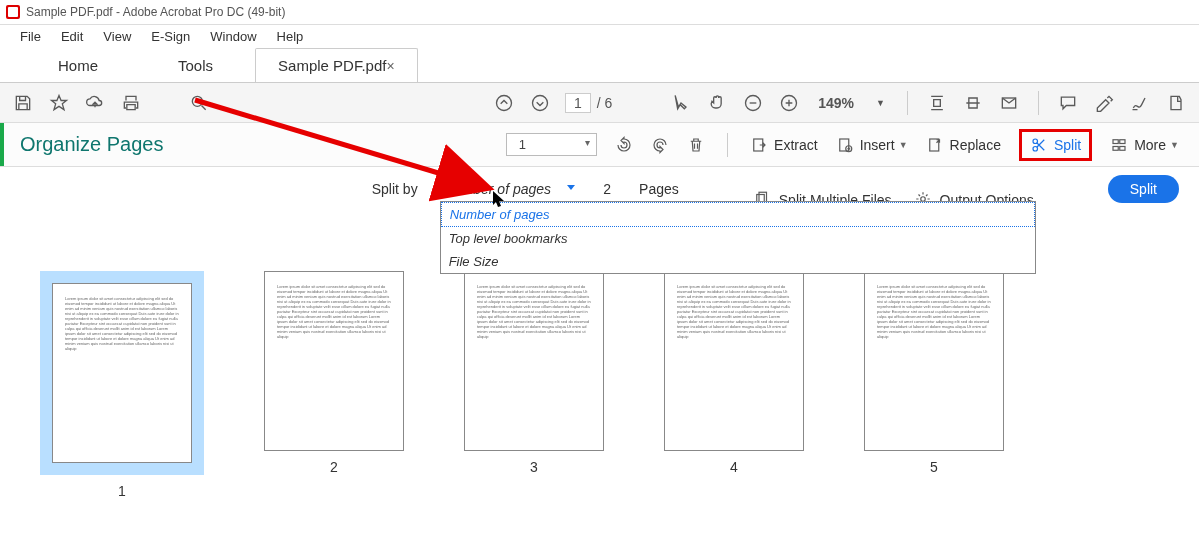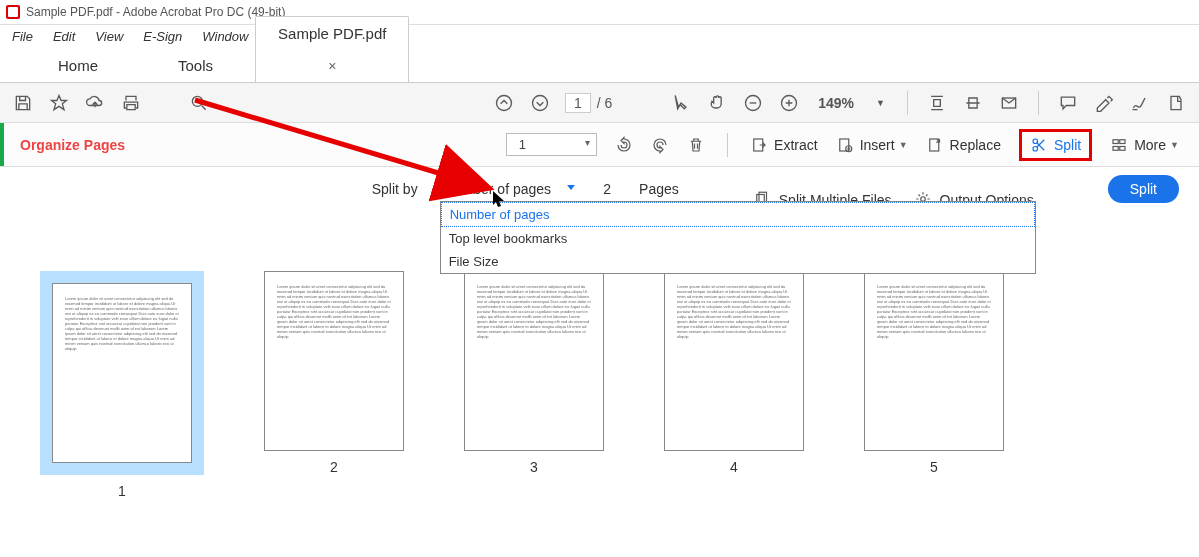--- a/index.html
+++ b/index.html
@@ -1,49 +1,49 @@
 <!DOCTYPE html>
 <html><head>
 <meta charset="utf-8">
 <style>
 * { box-sizing: border-box; margin: 0; padding: 0; font-family: "Segoe UI", Arial, sans-serif; }
 body { background: #fff; font-size: 13px; color: #333; width: 1199px; }
 .titlebar { display: flex; align-items: center; height: 25px; padding: 0 6px; border-bottom: 1px solid #ddd; background: #fff; }
 .titlebar-icon { width: 14px; height: 14px; background: #d00; border-radius: 2px; margin-right: 6px; position: relative; }
 .titlebar-icon::after { content: ""; position: absolute; left: 2px; top: 2px; width: 10px; height: 10px; background: #fff; border-radius: 1px; }
 .titlebar-text { font-size: 12px; color: #555; }
-.menubar { display: flex; align-items: center; height: 22px; padding: 0 4px; gap: 4px; background: #fff; font-style: italic; }
+.menubar { display: flex; align-items: center; height: 22px; padding: 0 12px; gap: 4px; background: #fff; }
 .menubar span { font-size: 13px; color: #333; padding: 2px 8px; cursor: default; }
 .tabbar { display: flex; align-items: flex-end; height: 36px; background: #fff; border-bottom: 1px solid #ccc; }
 .tab { padding: 8px 22px; font-size: 15px; color: #333; cursor: default; position: relative; margin-left: 36px; }
-.tab.doc { background: #fff; border: 1px solid #ccc; border-bottom: none; border-top-left-radius: 2px; border-top-right-radius: 2px; margin-left: 20px; display:flex; align-items:center; gap:16px;flex-direction:column;}
+.tab.doc { background: #fff; border: 1px solid #ccc; border-bottom: none; border-top-left-radius: 2px; border-top-right-radius: 2px; margin-left: 20px; display:flex; align-items:center; }
 .tab-close { color: #666; font-size: 14px; }
 .toolbar { display: flex; align-items: center; height: 40px; background: #f5f5f5; padding: 0 12px; gap: 14px; border-bottom: 1px solid #ddd; }
 .ticon { width: 22px; height: 22px; color: #5a5a5a; display:flex; align-items:center; justify-content:center; }
 .ticon svg { width: 20px; height: 20px; stroke: #5a5a5a; fill: none; stroke-width: 1.6; }
 .page-count { font-size: 14px; color: #555; display:flex; align-items:center; gap:6px;}
 .page-count .cur { border: 1px solid #ccc; padding: 1px 8px; background:#fff;}
 .spacer { flex: 1; }
 .zoom { font-size: 14px; color: #555; padding: 0 4px; font-weight: bold; }
 .sep { width:1px; height:24px; background:#ccc; margin:0 4px;}
 .panelrow { display:flex; align-items:center; height:44px; border-bottom:1px solid #ddd; background:#fcfcfc; }
 .greenbar { width:4px; height:100%; background:#1aa94a; }
-.panel-title { font-size:14px; color:#ef4444; padding:0 16px; font-weight:700;}
+.panel-title { font-size:20px; color:#0f766e; padding:0 16px; font-weight:400;}
 .panel-controls { display:flex; align-items:center; gap:18px; margin-left:auto; padding-right:20px;}
 .pagesel { border:1px solid #bbb; background:#fff; padding:3px 70px 3px 12px; font-size:13px; color:#444; position:relative;}
 .pagesel::after { content:"▾"; position:absolute; right:6px; top:3px; font-size:10px; color:#666;}
 .pbtn { display:flex; align-items:center; gap:6px; font-size:14px; color:#333; cursor:default; }
 .pbtn svg { width:18px; height:18px; stroke:#5a5a5a; fill:none; stroke-width:1.6;}
 .pbtn .caret { font-size:9px; color:#666; margin-left:-2px;}
 .split-highlight { border:3px solid #e60000; padding:4px 8px; }
 .split-highlight .pbtn svg { stroke:#1a73e8;}
 .split-highlight .pbtn span { color:#1a73e8;}
 .splitrow { display:flex; align-items:center; height:44px; padding:0 20px; gap:22px; position:relative;}
 .splitrow .label { font-size:14px; color:#333; }
-.dd { position:relative; }
+.dd { position:relative;font-style:italic; }
 .dd-selected { font-size:14px; color:#333; padding:2px 24px 2px 4px; cursor:default;}
 .dd-caret { position:absolute; right:0; top:6px; width:0; height:0; border-left:4px solid transparent; border-right:4px solid transparent; border-top:5px solid #1a73e8;}
 .dd-list { position:absolute; top:22px; left:0; width:596px; background:#fff; border:1px solid #888; z-index:10;}
 .dd-item { padding:4px 8px; font-size:13px; color:#333; }
 .dd-item.sel { border:1px dotted #1a73e8; color:#1a73e8; }
 .numbox { border:none; font-size:14px; color:#333; width:20px; text-align:center;}
 .sbtn { display:flex; align-items:flex-end; gap:8px; font-size:14px; color:#333;margin-top:20px; }
 .sbtn svg { width:18px; height:18px; stroke:#5a5a5a; fill:none; stroke-width:1.6;}
 .primary { background:#1a73e8; color:#fff; padding:6px 22px; border-radius:16px; font-size:14px; border:none;}
 .secondary { background:#fff; color:#333; padding:6px 22px; border-radius:16px; font-size:14px; border:1px solid #666;}

